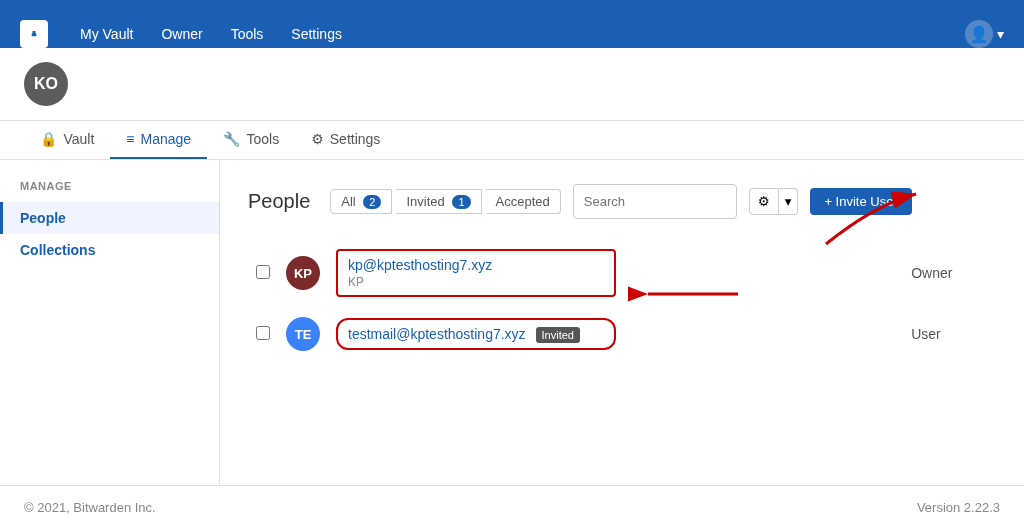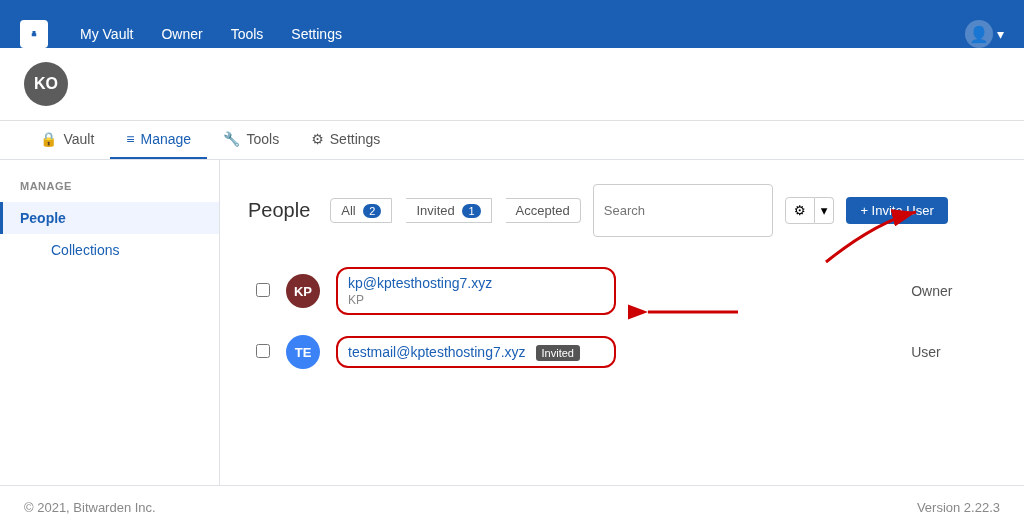--- a/index.html
+++ b/index.html
@@ -113,22 +113,21 @@
     }
     .sidebar .sidebar-item.active {
       color: #1a5fb4;
       font-weight: 600;
       border-left: 3px solid #1a5fb4;
       padding-left: 17px;
       background: #f0f4ff;
     }
     .sidebar .sidebar-item.link {
       color: #1a5fb4;
-      font-weight: normal;
-      margin-left: 31px;
+      font-weight: bold;
     }
 
     
     .main-content {
       flex: 1;
       padding: 24px 28px;
     }
 
     
     .people-header {
@@ -136,21 +135,21 @@
       align-items: center;
       gap: 12px;
       margin-bottom: 20px;
     }
     .people-header h1 {
       font-size: 20px;
       font-weight: 400;
       color: #333;
       margin-right: 8px;
     }
-    .filter-buttons { display: flex; gap: 14px; }
+    .filter-buttons { display: flex; gap: 4px; }
     .filter-btn {
       padding: 4px 10px;
       font-size: 13px;
       border: 1px solid #ccc;
       background: white;
       cursor: pointer;
       color: #555;
     }
     .filter-btn:first-child { border-radius: 4px 0 0 4px; }
     .filter-btn:last-child { border-radius: 0 4px 4px 0; border-left: none; }
@@ -159,23 +158,23 @@
       background: #1a5fb4;
       color: white;
       border-radius: 10px;
       padding: 1px 6px;
       font-size: 11px;
       margin-left: 4px;
     }
     .search-box {
       border: 1px solid #ccc;
       border-radius: 4px;
-      padding: 18px 10px;
+      padding: 9px 10px;
       font-size: 13px;
-      width: 180px;
+      width: 164px;
       outline: none;
     }
     .gear-btn {
       border: 1px solid #ccc;
       border-radius: 4px 0 0 4px;
       padding: 5px 8px;
       background: white;
       cursor: pointer;
       display: flex; align-items: center;
     }
@@ -321,21 +320,21 @@
         <tbody>
 
           <tr>
             <td style="width:28px;">
               <input type="checkbox" class="checkbox" style="">
             </td>
             <td style="width:44px;">
               <div class="person-avatar" style="background:#7b2b2b;">KP</div>
             </td>
             <td>
-              <div style="border: 2px solid #cc0000; padding: 6px 10px; border-radius: 12px; display:inline-block; min-width:280px;">
+              <div style="border: 2px solid #cc0000; padding: 6px 10px; border-radius: 4px; display:inline-block; min-width:280px;">
                 <div class="person-email">kp@kptesthosting7.xyz</div>
                 <div class="person-name">KP</div>
               </div>
             </td>
             <td style="width:200px;"></td>
             <td class="role-col">Owner</td>
             <td></td>
           </tr>
 
           <tr>

